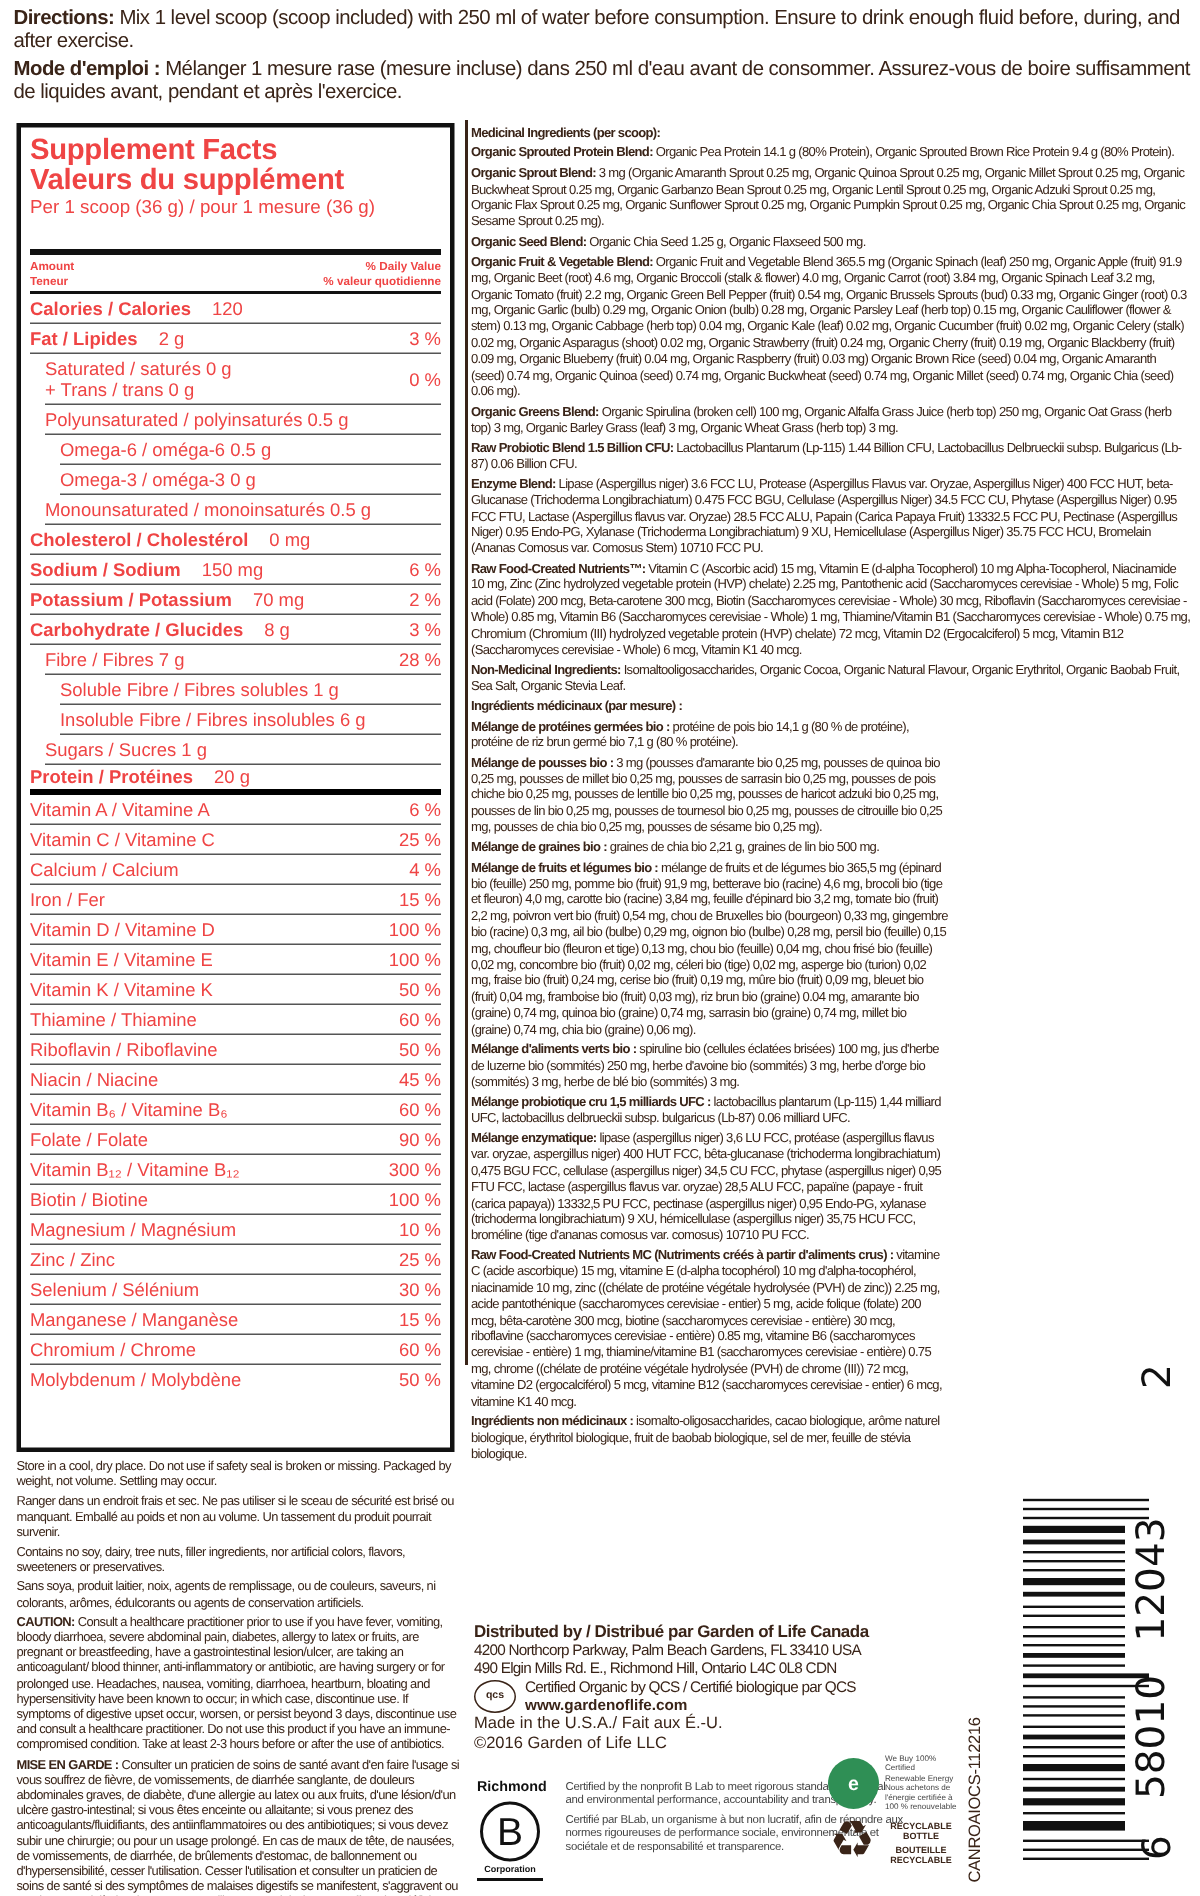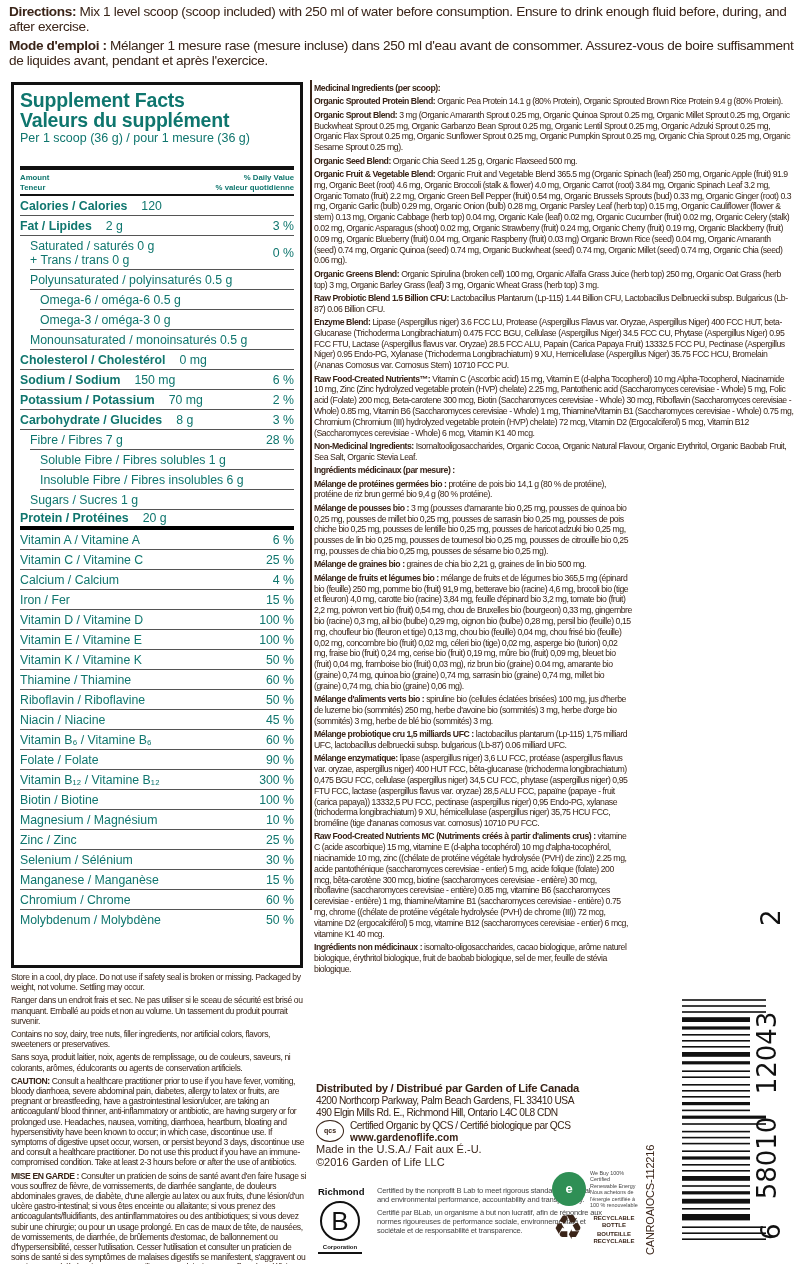--- a/index.html
+++ b/index.html
@@ -2,21 +2,21 @@
 <html><head>
 <meta charset="utf-8">
 <style>
   html, body { margin:0; padding:0; background:#fff; }
   body { width:800px; height:1264px; position:relative; overflow:hidden; font-family:"Liberation Sans", sans-serif; color:#3a2418; }
   #directions { position:absolute; left:9px; top:4px; width:785px; font-size:13.6px; line-height:15px; letter-spacing:-0.35px; }
   #directions p { margin:0 0 4px 0; }
   #directions b { font-weight:bold; }
 
   
-  #facts { position:absolute; left:11px; top:82px; width:292px; height:886px; border:3px solid #111; box-sizing:border-box; color:#0f766e; padding:0 6px 0 6px; }
+  #facts { position:absolute; left:11px; top:82px; width:292px; height:886px; border:3px solid #111; box-sizing:border-box; color:#ef4444; padding:0 6px 0 6px; }
   #facts .title { font-weight:bold; font-size:19.5px; line-height:20px; letter-spacing:-0.2px; margin-top:5px; }
   #facts .serving { font-size:12.5px; line-height:15px; border-bottom:4px solid #111; padding-bottom:20px; margin-top:1px; }
   #facts .hdr { display:flex; justify-content:space-between; font-size:7.8px; font-weight:bold; line-height:9.5px; padding:3px 0 2px 0; border-bottom:2px solid #111;gap:25px; }
   #facts .hdr .r { text-align:right; }
   .row { display:flex; justify-content:space-between; align-items:center; font-size:12.3px; border-bottom:1.5px solid #555; height:20px; box-sizing:border-box; white-space:nowrap; }
   .row.tall { height:34px; line-height:14px; }
   .row .lbl b { font-weight:bold; }
   .row .amt { margin-left:14px; }
   .row.i1 { margin-left:10px; }
   .row.i2 { margin-left:20px; }
@@ -240,26 +240,26 @@
       <p><b>Organic Seed Blend:</b><span> Organic Chia Seed 1.25 g, Organic Flaxseed 500 mg.</span></p>
       <p><b>Organic Fruit &amp; Vegetable Blend:</b><span> Organic Fruit and Vegetable Blend 365.5 mg (Organic Spinach (leaf) 250 mg, Organic Apple (fruit) 91.9 mg, Organic Beet (root) 4.6 mg, Organic Broccoli (stalk &amp; flower) 4.0 mg, Organic Carrot (root) 3.84 mg, Organic Spinach Leaf 3.2 mg, Organic Tomato (fruit) 2.2 mg, Organic Green Bell Pepper (fruit) 0.54 mg, Organic Brussels Sprouts (bud) 0.33 mg, Organic Ginger (root) 0.3 mg, Organic Garlic (bulb) 0.29 mg, Organic Onion (bulb) 0.28 mg, Organic Parsley Leaf (herb top) 0.15 mg, Organic Cauliflower (flower &amp; stem) 0.13 mg, Organic Cabbage (herb top) 0.04 mg, Organic Kale (leaf) 0.02 mg, Organic Cucumber (fruit) 0.02 mg, Organic Celery (stalk) 0.02 mg, Organic Asparagus (shoot) 0.02 mg, Organic Strawberry (fruit) 0.24 mg, Organic Cherry (fruit) 0.19 mg, Organic Blackberry (fruit) 0.09 mg, Organic Blueberry (fruit) 0.04 mg, Organic Raspberry (fruit) 0.03 mg) Organic Brown Rice (seed) 0.04 mg, Organic Amaranth (seed) 0.74 mg, Organic Quinoa (seed) 0.74 mg, Organic Buckwheat (seed) 0.74 mg, Organic Millet (seed) 0.74 mg, Organic Chia (seed) 0.06 mg).</span></p>
       <p><b>Organic Greens Blend:</b><span> Organic Spirulina (broken cell) 100 mg, Organic Alfalfa Grass Juice (herb top) 250 mg, Organic Oat Grass (herb top) 3 mg, Organic Barley Grass (leaf) 3 mg, Organic Wheat Grass (herb top) 3 mg.</span></p>
       <p><b>Raw Probiotic Blend 1.5 Billion CFU:</b><span> Lactobacillus Plantarum (Lp-115) 1.44 Billion CFU, Lactobacillus Delbrueckii subsp. Bulgaricus (Lb-87) 0.06 Billion CFU.</span></p>
       <p><b>Enzyme Blend:</b><span> Lipase (Aspergillus niger) 3.6 FCC LU, Protease (Aspergillus Flavus var. Oryzae, Aspergillus Niger) 400 FCC HUT, beta-Glucanase (Trichoderma Longibrachiatum) 0.475 FCC BGU, Cellulase (Aspergillus Niger) 34.5 FCC CU, Phytase (Aspergillus Niger) 0.95 FCC FTU, Lactase (Aspergillus flavus var. Oryzae) 28.5 FCC ALU, Papain (Carica Papaya Fruit) 13332.5 FCC PU, Pectinase (Aspergillus Niger) 0.95 Endo-PG, Xylanase (Trichoderma Longibrachiatum) 9 XU, Hemicellulase (Aspergillus Niger) 35.75 FCC HCU, Bromelain (Ananas Comosus var. Comosus Stem) 10710 FCC PU.</span></p>
       <p><b>Raw Food-Created Nutrients™:</b><span> Vitamin C (Ascorbic acid) 15 mg, Vitamin E (d-alpha Tocopherol) 10 mg Alpha-Tocopherol, Niacinamide 10 mg, Zinc (Zinc hydrolyzed vegetable protein (HVP) chelate) 2.25 mg, Pantothenic acid (Saccharomyces cerevisiae - Whole) 5 mg, Folic acid (Folate) 200 mcg, Beta-carotene 300 mcg, Biotin (Saccharomyces cerevisiae - Whole) 30 mcg, Riboflavin (Saccharomyces cerevisiae - Whole) 0.85 mg, Vitamin B6 (Saccharomyces cerevisiae - Whole) 1 mg, Thiamine/Vitamin B1 (Saccharomyces cerevisiae - Whole) 0.75 mg, Chromium (Chromium (III) hydrolyzed vegetable protein (HVP) chelate) 72 mcg, Vitamin D2 (Ergocalciferol) 5 mcg, Vitamin B12 (Saccharomyces cerevisiae - Whole) 6 mcg, Vitamin K1 40 mcg.</span></p>
       <p><b>Non-Medicinal Ingredients:</b><span> Isomaltooligosaccharides, Organic Cocoa, Organic Natural Flavour, Organic Erythritol, Organic Baobab Fruit, Sea Salt, Organic Stevia Leaf.</span></p>
     </div>
   <p class="fr"><b>Ingrédients médicinaux (par mesure) :</b></p>
   <div id="ing-fr" class="fr">
-      <p><b>Mélange de protéines germées bio :</b><span> protéine de pois bio 14,1 g (80 % de protéine), protéine de riz brun germé bio 9,4 g (80 % protéine).</span></p>
+      <p><b>Mélange de protéines germées bio :</b><span> protéine de pois bio 14,1 g (80 % de protéine), protéine de riz brun germé bio 7,1 g (80 % protéine).</span></p>
       <p><b>Mélange de pousses bio :</b><span> 3 mg (pousses d'amarante bio 0,25 mg, pousses de quinoa bio 0,25 mg, pousses de millet bio 0,25 mg, pousses de sarrasin bio 0,25 mg, pousses de pois chiche bio 0,25 mg, pousses de lentille bio 0,25 mg, pousses de haricot adzuki bio 0,25 mg, pousses de lin bio 0,25 mg, pousses de tournesol bio 0,25 mg, pousses de citrouille bio 0,25 mg, pousses de chia bio 0,25 mg, pousses de sésame bio 0,25 mg).</span></p>
       <p><b>Mélange de graines bio :</b><span> graines de chia bio 2,21 g, graines de lin bio 500 mg.</span></p>
       <p><b>Mélange de fruits et légumes bio :</b><span> mélange de fruits et de légumes bio 365,5 mg (épinard bio (feuille) 250 mg, pomme bio (fruit) 91,9 mg, betterave bio (racine) 4,6 mg, brocoli bio (tige et fleuron) 4,0 mg, carotte bio (racine) 3,84 mg, feuille d'épinard bio 3,2 mg, tomate bio (fruit) 2,2 mg, poivron vert bio (fruit) 0,54 mg, chou de Bruxelles bio (bourgeon) 0,33 mg, gingembre bio (racine) 0,3 mg, ail bio (bulbe) 0,29 mg, oignon bio (bulbe) 0,28 mg, persil bio (feuille) 0,15 mg, choufleur bio (fleuron et tige) 0,13 mg, chou bio (feuille) 0,04 mg, chou frisé bio (feuille) 0,02 mg, concombre bio (fruit) 0,02 mg, céleri bio (tige) 0,02 mg, asperge bio (turion) 0,02 mg, fraise bio (fruit) 0,24 mg, cerise bio (fruit) 0,19 mg, mûre bio (fruit) 0,09 mg, bleuet bio (fruit) 0,04 mg, framboise bio (fruit) 0,03 mg), riz brun bio (graine) 0.04 mg, amarante bio (graine) 0,74 mg, quinoa bio (graine) 0,74 mg, sarrasin bio (graine) 0,74 mg, millet bio (graine) 0,74 mg, chia bio (graine) 0,06 mg).</span></p>
       <p><b>Mélange d'aliments verts bio :</b><span> spiruline bio (cellules éclatées brisées) 100 mg, jus d'herbe de luzerne bio (sommités) 250 mg, herbe d'avoine bio (sommités) 3 mg, herbe d'orge bio (sommités) 3 mg, herbe de blé bio (sommités) 3 mg.</span></p>
-      <p><b>Mélange probiotique cru 1,5 milliards UFC :</b><span> lactobacillus plantarum (Lp-115) 1,75 milliard UFC, lactobacillus delbrueckii subsp. bulgaricus (Lb-87) 0.06 milliard UFC.</span></p>
+      <p><b>Mélange probiotique cru 1,5 milliards UFC :</b><span> lactobacillus plantarum (Lp-115) 1,44 milliard UFC, lactobacillus delbrueckii subsp. bulgaricus (Lb-87) 0.06 milliard UFC.</span></p>
       <p><b>Mélange enzymatique:</b><span> lipase (aspergillus niger) 3,6 LU FCC, protéase (aspergillus flavus var. oryzae, aspergillus niger) 400 HUT FCC, bêta-glucanase (trichoderma longibrachiatum) 0,475 BGU FCC, cellulase (aspergillus niger) 34,5 CU FCC, phytase (aspergillus niger) 0,95 FTU FCC, lactase (aspergillus flavus var. oryzae) 28,5 ALU FCC, papaïne (papaye - fruit (carica papaya)) 13332,5 PU FCC, pectinase (aspergillus niger) 0,95 Endo-PG, xylanase (trichoderma longibrachiatum) 9 XU, hémicellulase (aspergillus niger) 35,75 HCU FCC, broméline (tige d'ananas comosus var. comosus) 10710 PU FCC.</span></p>
       <p><b>Raw Food-Created Nutrients MC (Nutriments créés à partir d'aliments crus) :</b><span> vitamine C (acide ascorbique) 15 mg, vitamine E (d-alpha tocophérol) 10 mg d'alpha-tocophérol, niacinamide 10 mg, zinc ((chélate de protéine végétale hydrolysée (PVH) de zinc)) 2.25 mg, acide pantothénique (saccharomyces cerevisiae - entier) 5 mg, acide folique (folate) 200 mcg, bêta-carotène 300 mcg, biotine (saccharomyces cerevisiae - entière) 30 mcg, riboflavine (saccharomyces cerevisiae - entière) 0.85 mg, vitamine B6 (saccharomyces cerevisiae - entière) 1 mg, thiamine/vitamine B1 (saccharomyces cerevisiae - entière) 0.75 mg, chrome ((chélate de protéine végétale hydrolysée (PVH) de chrome (III)) 72 mcg, vitamine D2 (ergocalciférol) 5 mcg, vitamine B12 (saccharomyces cerevisiae - entier) 6 mcg, vitamine K1 40 mcg.</span></p>
       <p><b>Ingrédients non médicinaux :</b><span> isomalto-oligosaccharides, cacao biologique, arôme naturel biologique, érythritol biologique, fruit de baobab biologique, sel de mer, feuille de stévia biologique.</span></p>
     </div>
 </div>
 
 <div id="distrib">
   <div class="dt">Distributed by / Distribué par Garden of Life Canada</div>
   <div class="ln">4200 Northcorp Parkway, Palm Beach Gardens, FL 33410 USA</div>
   <div class="ln">490 Elgin Mills Rd. E., Richmond Hill, Ontario L4C 0L8 CDN</div>

